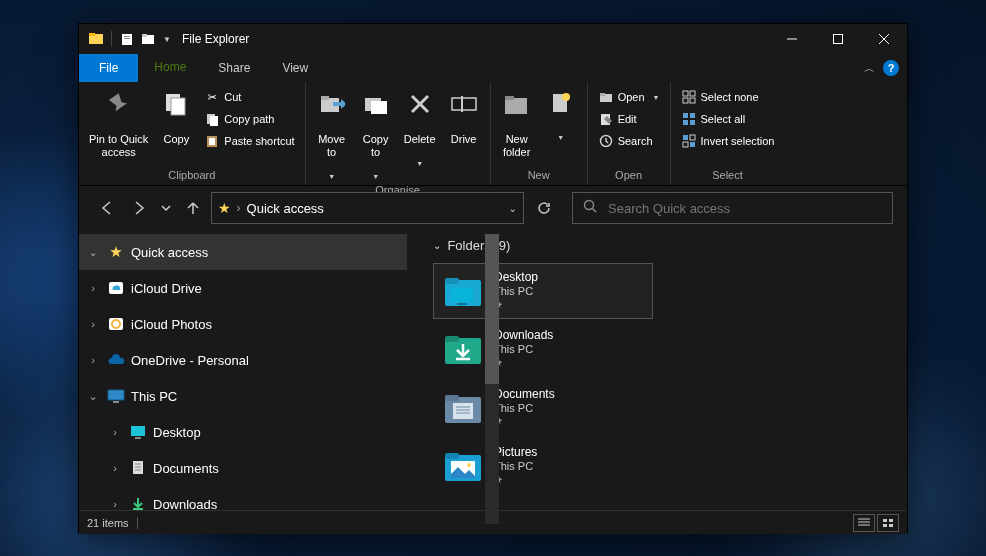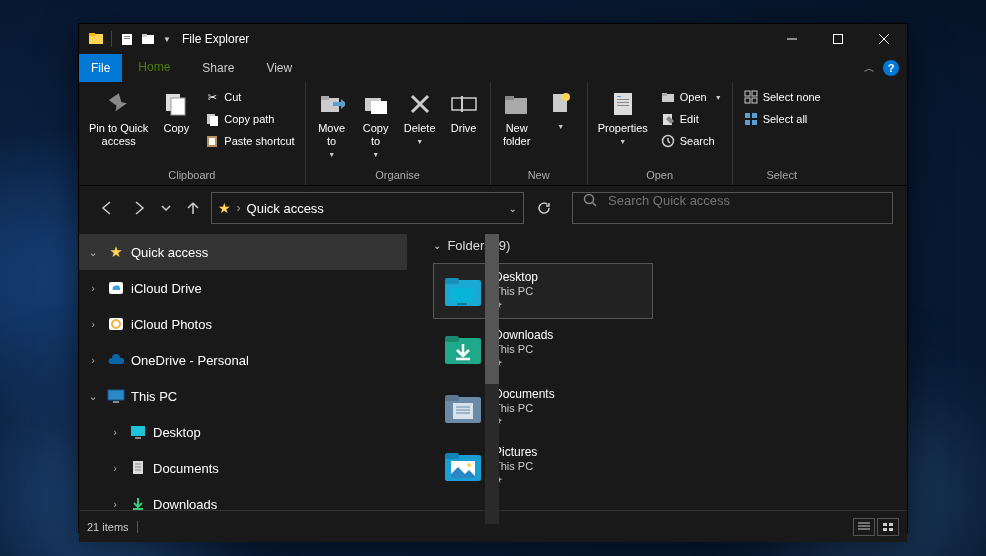--- a/index.html
+++ b/index.html
@@ -23,45 +23,45 @@
 .qat { display: flex; align-items: center; gap: 0; }
 .qat-icon { width: 22px; height: 22px; display: flex; align-items: center; justify-content: center; }
 .title-sep { width: 1px; height: 16px; background: #444; margin: 0 4px; }
 .title-text { margin-left: 8px; font-size: 12px; }
 .title-spacer { flex: 1; }
 .win-btn { width: 46px; height: 30px; display: flex; align-items: center; justify-content: center; }
 .win-btn svg { width: 10px; height: 10px; }
 
 .tabs { height: 28px; display: flex; align-items: stretch; background: #191919; }
 .tab { padding: 0 16px; display: flex; align-items: center; font-size: 12px; color: #ccc; }
-.tab.file { background: #0078d4; color: #fff; padding: 0 12px; }
+.tab.file { background: #0078d4; color: #fff; padding: 0 20px; }
 .tab.active { background: #191919; color: #4d7c0f; border-bottom: 2px solid transparent; }
 .tab-spacer { flex: 1; }
 .tab-right { display: flex; align-items: center; gap: 8px; padding-right: 8px; }
 .help-icon { width: 16px; height: 16px; background: #0078d4; border-radius: 50%; color: #fff; font-size: 11px; font-weight: bold; display: flex; align-items: center; justify-content: center; }
 
 .ribbon { height: 104px; background: #191919; display: flex; border-bottom: 1px solid #000; }
 .ribbon-group { display: flex; flex-direction: column; border-right: 1px solid #333; padding: 4px 4px 0 4px; }
 .ribbon-group-body { flex: 1; display: flex; align-items: flex-start; }
 .ribbon-group-label { text-align: center; font-size: 11px; color: #aaa; padding: 2px 0 4px 0; }
-.ribbon-btn { display: flex; flex-direction: column; align-items: center; padding: 2px 6px; gap: 2px; min-width: 42px; }
+.ribbon-btn { display: flex; flex-direction: column; align-items: center; padding: 2px 6px; gap: 13px; min-width: 42px; }
 .ribbon-btn-icon { width: 32px; height: 32px; display: flex; align-items: center; justify-content: center; }
 .ribbon-btn-label { font-size: 11px; text-align: center; line-height: 1.2; white-space: pre-line; }
 .ribbon-col { display: flex; flex-direction: column; gap: 0; padding: 0 2px; }
 .ribbon-small { display: flex; align-items: center; gap: 4px; padding: 2px 4px; font-size: 11px; height: 22px; white-space: nowrap; }
 .ribbon-small-icon { width: 16px; height: 16px; display: flex; align-items: center; justify-content: center; flex-shrink: 0; }
 .drop-arrow { font-size: 7px; color: #ccc; margin-top: 1px; }
 
 .navbar { height: 44px; display: flex; align-items: center; gap: 4px; padding: 0 14px; background: #191919;}
 .nav-btn { width: 28px; height: 28px; display: flex; align-items: center; justify-content: center; color: #ccc; }
 .addr-bar { flex: 1; max-width: 326px; height: 32px; border: 1px solid #555; display: flex; align-items: center; padding: 0 6px; gap: 6px; background: #191919; }
 .addr-text { flex: 1; font-size: 13px; color: #fff; }
 .addr-sep-icon { color: #999; font-size: 12px; }
 .refresh-btn { width: 28px; height: 32px; display: flex; align-items: center; justify-content: center; margin-left: 2px; }
-.search-bar { flex: 1; height: 32px; border: 1px solid #555; display: flex; align-items: flex-start; padding: 0 10px; gap: 10px; margin-left: 10px; }
+.search-bar { flex: 1; height: 32px; border: 1px solid #555; display: flex; align-items: center; padding: 0 10px; gap: 10px; margin-left: 10px; }
 .search-bar input { background: transparent; border: none; outline: none; color: #888; font-size: 13px; flex: 1; }
 
 .content { display: flex; height: calc(100% - 30px - 28px - 104px - 44px - 22px); background: #191919; }
 .tree { width: 340px; overflow: hidden; padding: 4px 12px 4px 0px; }
 .tree-sb { position: absolute; left: 406px; width: 14px; top: 210px; height: 290px; background: #2a2a2a; }
 .tree-sb-thumb { position: absolute; top: 0; width: 100%; height: 150px; background: #555; }
 .tree-item { display: flex; align-items: center; gap: 6px; height: 36px; padding-left: 6px; font-size: 13px; }
 .tree-item.selected { background: #333; }
 .tree-chevron { width: 16px; display: flex; justify-content: center; color: #aaa; font-size: 11px; }
 .tree-icon { width: 18px; height: 18px; display: flex; align-items: center; justify-content: center; flex-shrink: 0; }
@@ -71,21 +71,21 @@
 .group-header { display: flex; align-items: center; gap: 6px; font-size: 13px; color: #ddd; margin-bottom: 10px; }
 .folder-grid { display: flex; flex-direction: column; gap: 2px; }
 .folder-item { display: flex; align-items: center; gap: 10px; padding: 6px 8px; width: 220px; border: 1px solid transparent; }
 .folder-item.selected { border: 1px solid #555; background: #222; }
 .folder-icon { width: 42px; height: 36px; display: flex; align-items: center; justify-content: center; flex-shrink: 0; }
 .folder-text { display: flex; flex-direction: column; line-height: 1.25; font-size: 12px; }
 .folder-name { color: #fff; }
 .folder-sub { color: #ccc; font-size: 11px; }
 .pin { color: #aaa; font-size: 10px; margin-top: 1px; }
 
-.status { height: 32px; background: #191919; border-top: 1px solid #333; display: flex; align-items: center; padding: 0 8px; font-size: 11px; color: #ccc; }
+.status { height: 24px; background: #191919; border-top: 1px solid #333; display: flex; align-items: center; padding: 0 8px; font-size: 11px; color: #ccc; }
 .status-sep { width: 1px; height: 12px; background: #555; margin: 0 8px; }
 .status-spacer { flex: 1; }
 .view-btn { width: 22px; height: 18px; display: flex; align-items: center; justify-content: center; border: 1px solid #555; margin-left: 2px; }
 </style>
 </head>
 <body>
 <div class="bg-accent bl"></div>
 <div class="bg-accent br"></div>
 
 <div class="window">
@@ -264,33 +264,20 @@
               </svg>
             </span>
             <span class="drop-arrow">▼</span>
           </div>
       </div>
       <div class="ribbon-group-label">New</div>
     </div>
 
     <div class="ribbon-group">
       <div class="ribbon-group-body">
-        <div class="ribbon-btn">
-            <span class="ribbon-btn-icon">
-              <svg width="24" height="26">
-                <rect x="3" y="2" width="18" height="22" fill="#ddd"></rect>
-                <rect x="6" y="5" width="4" height="1" fill="#5a9fd4"></rect>
-                <rect x="6" y="8" width="12" height="1" fill="#888"></rect>
-                <rect x="6" y="11" width="12" height="1" fill="#888"></rect>
-                <rect x="6" y="14" width="12" height="1" fill="#888"></rect>
-              </svg>
-            </span>
-            <span class="ribbon-btn-label">Properties</span>
-            <span class="drop-arrow">▼</span>
-          </div>
         <div class="ribbon-col">
           <div class="ribbon-small">
               <span class="ribbon-small-icon">
                 <svg width="14" height="12">
                   <rect x="1" y="3" width="12" height="8" fill="#ccc"></rect>
                   <rect x="1" y="2" width="5" height="3" fill="#aaa"></rect>
                 </svg>
               </span>
               <span>Open</span>
               <span class="drop-arrow" style="margin-left:4px">▼</span>
@@ -335,20 +322,31 @@
           <div class="ribbon-small">
               <span class="ribbon-small-icon">
                 <svg width="14" height="14">
                   <rect x="1" y="1" width="5" height="5" fill="#5a9fd4"></rect>
                   <rect x="8" y="1" width="5" height="5" fill="#5a9fd4"></rect>
                   <rect x="1" y="8" width="5" height="5" fill="#5a9fd4"></rect>
                   <rect x="8" y="8" width="5" height="5" fill="#5a9fd4"></rect>
                 </svg>
               </span>
               <span>Select all</span>
+            </div>
+          <div class="ribbon-small">
+              <span class="ribbon-small-icon">
+                <svg width="14" height="14">
+                  <rect x="1" y="1" width="5" height="5" fill="#5a9fd4"></rect>
+                  <rect x="8" y="1" width="5" height="5" fill="none" stroke="#ccc"></rect>
+                  <rect x="1" y="8" width="5" height="5" fill="none" stroke="#ccc"></rect>
+                  <rect x="8" y="8" width="5" height="5" fill="#5a9fd4"></rect>
+                </svg>
+              </span>
+              <span>Invert selection</span>
             </div>
         </div>
       </div>
       <div class="ribbon-group-label">Select</div>
     </div>
   </div>
 
   <div class="navbar">
     <div class="nav-btn">
         <svg width="16" height="16">

